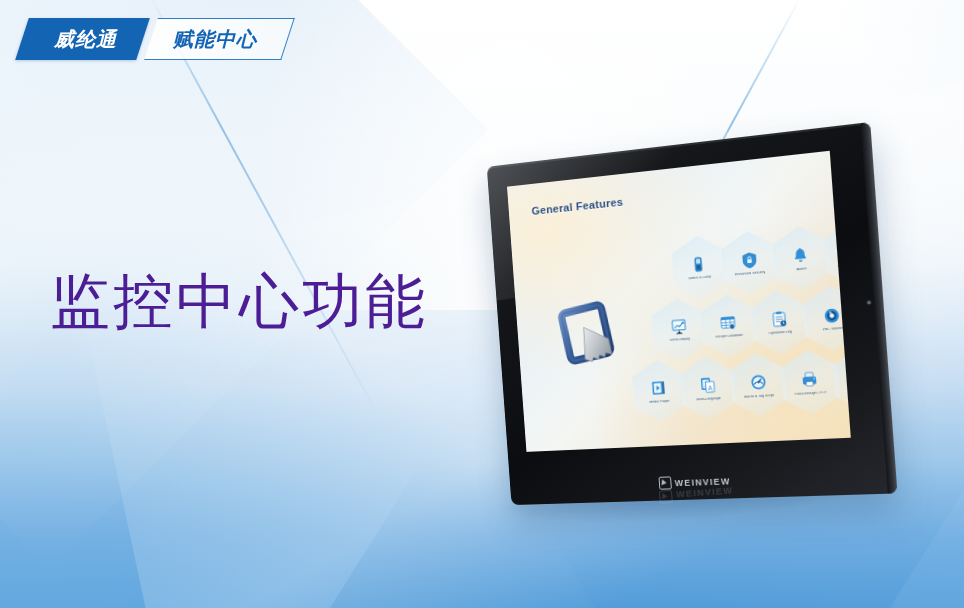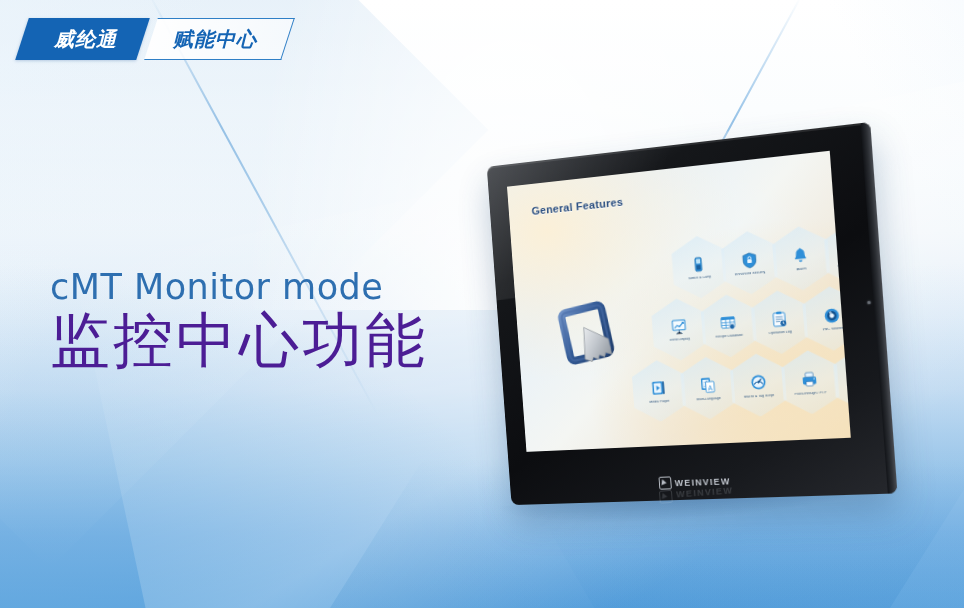--- a/index.html
+++ b/index.html
@@ -252,21 +252,20 @@
   <div class="badge">
     <div class="badge-left">
       <span>威纶通</span>
     </div>
     <div class="badge-right">
       <span>赋能中心</span>
     </div>
   </div>
 
   <div class="headline">
-    <div class="en">cMT Monitor mode</div>
     <div class="cn">监控中心功能</div>
   </div>
 
   <div class="device-wrap">
 
     <div class="device-shadow"></div>
 
     <div class="device">
       <div class="bezel">
         <div class="bezel-gloss"></div>

